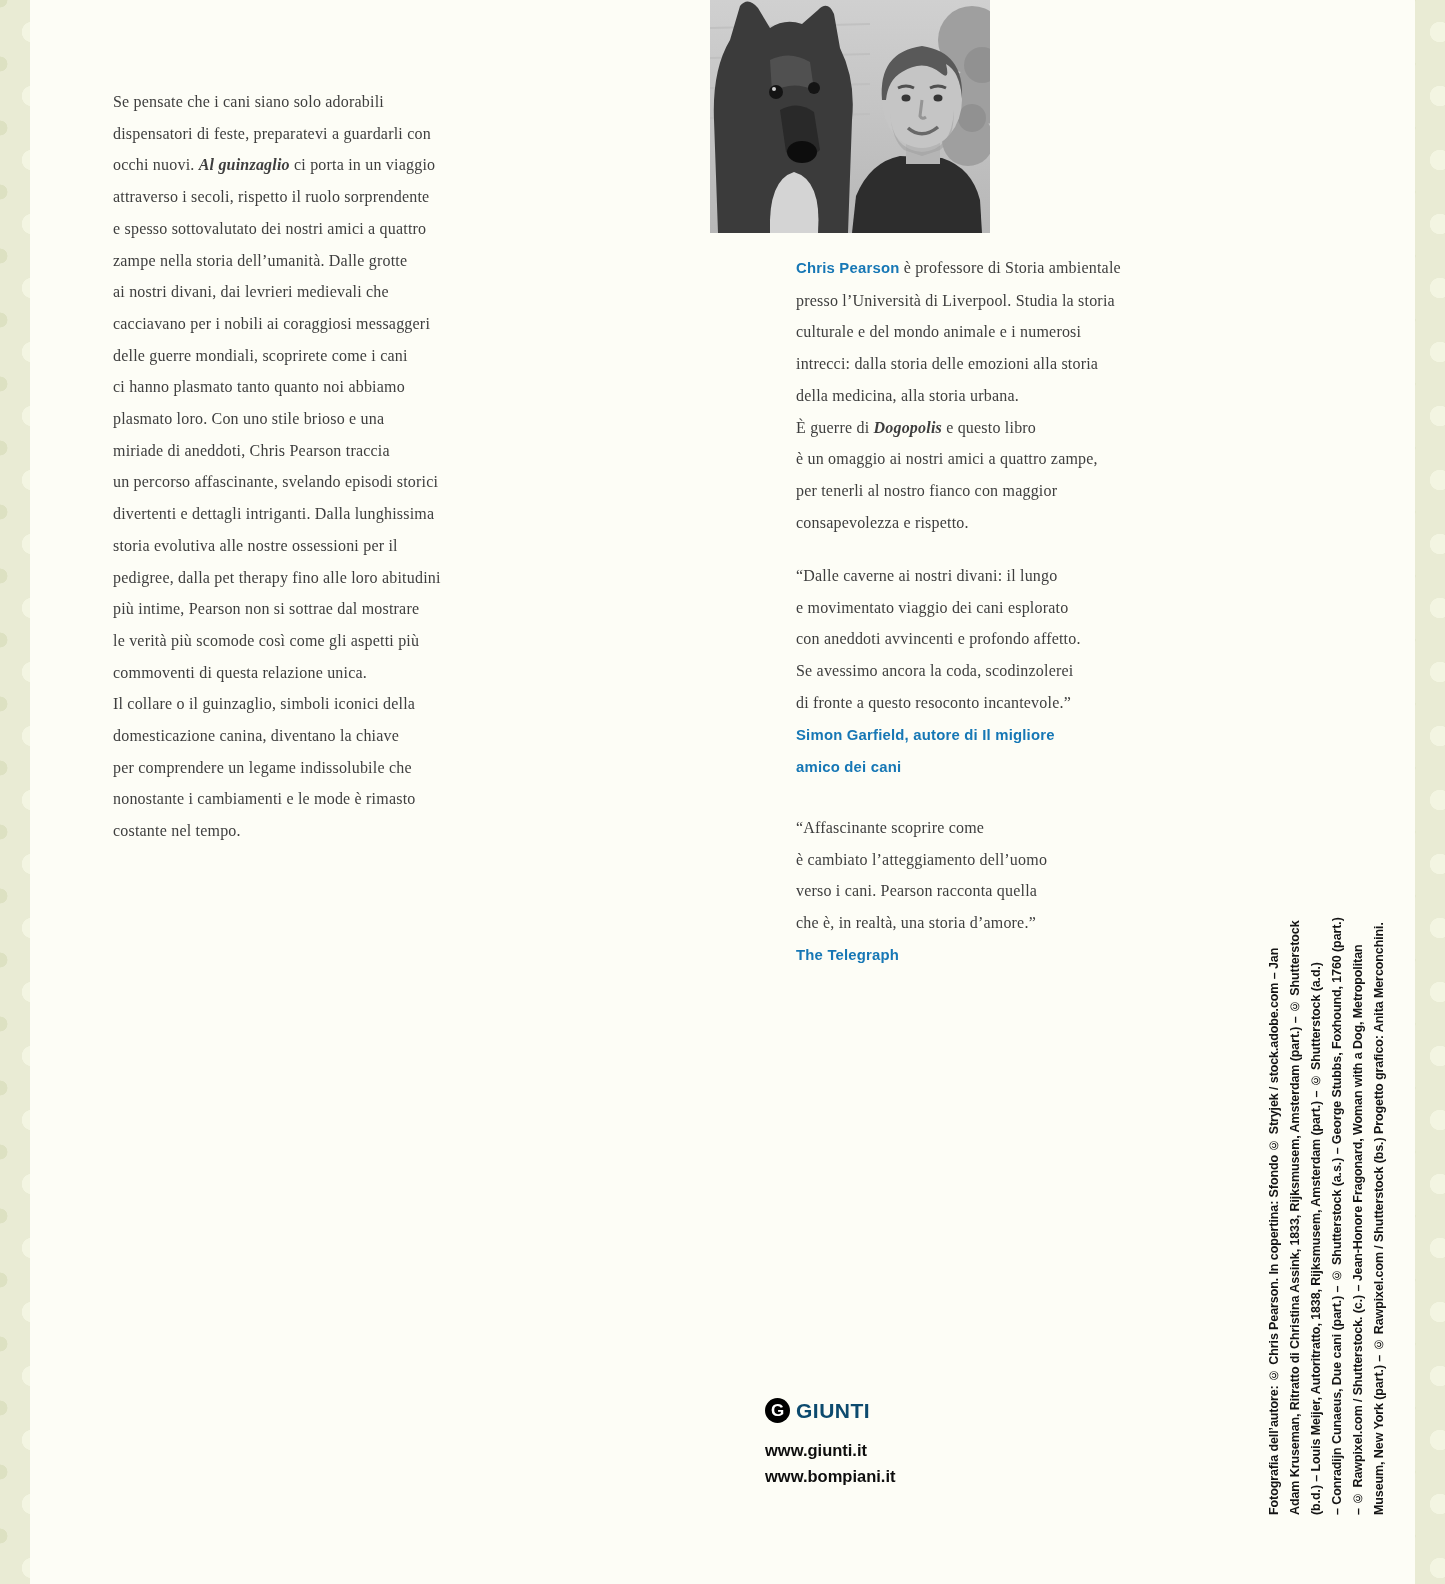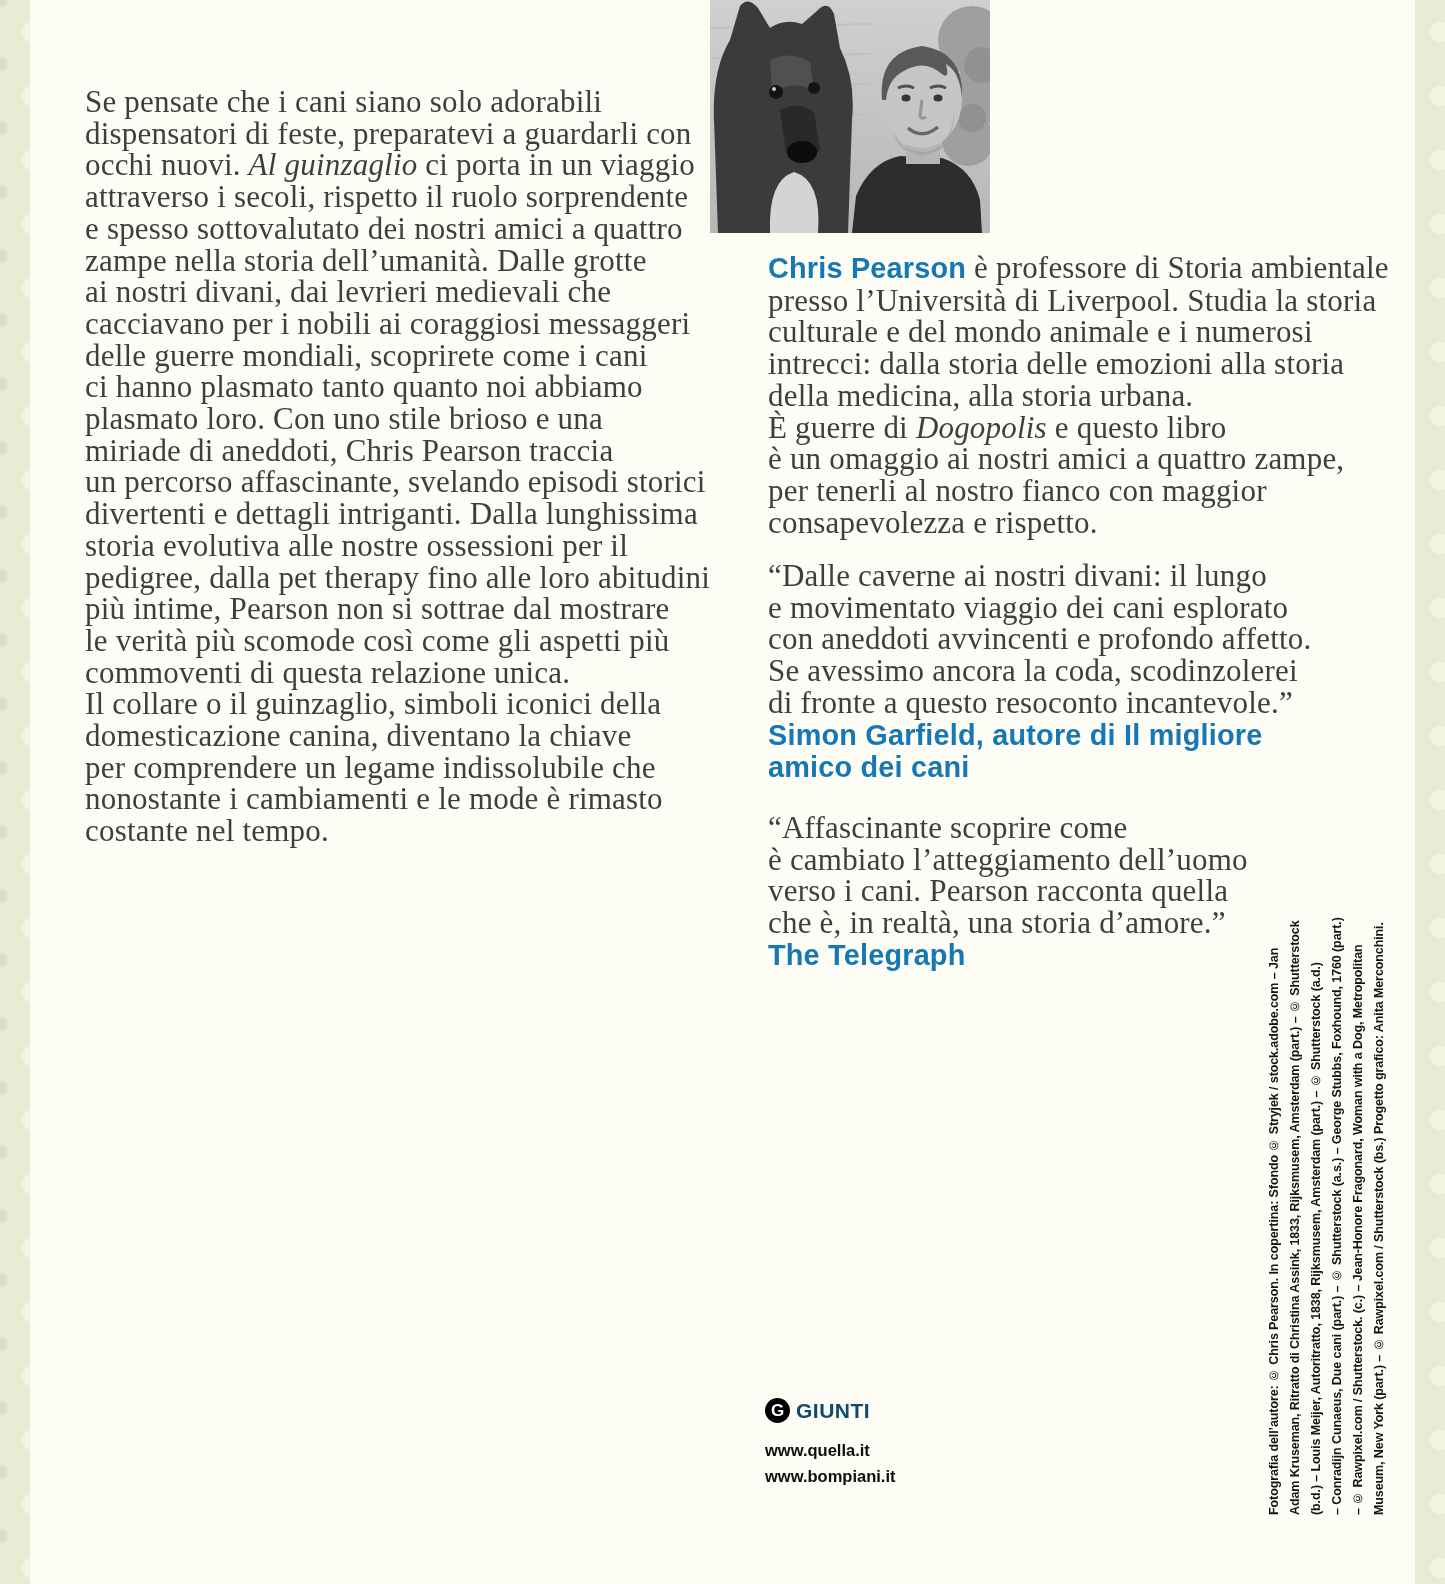--- a/index.html
+++ b/index.html
@@ -16,25 +16,26 @@
       radial-gradient(circle, #dde1c2 16%, transparent 17%);
     background-size:64px 64px,64px 64px;
     background-position:0 0,32px 32px;
   }
   .panel{
     position:absolute;top:0;bottom:0;left:30px;right:30px;
     background:#fdfdf6;
   }
   .serif-block{
     position:absolute;
-    font-size:31px;line-height:31.7px;color:var(--ink);
+    font-size:16px;line-height:31.7px;color:var(--ink);
     letter-spacing:0.2px;
+    margin-left:28px;
   }
   .tline{white-space:nowrap;}
-  .seg-italic{font-style:italic;}
+  .seg-italic{font-style:italic;font-weight:bold;}
   .seg-accent{
     font-family:"Liberation Sans",sans-serif;font-weight:700;
     color:var(--blue);font-size:0.93em;font-style:normal;
   }
   .seg-accent-italic{
     font-family:"Liberation Sans",sans-serif;font-weight:700;
     color:var(--blue);font-size:0.93em;
   }
   .left-col{left:85px;top:86px;width:600px;}
   .photo{
@@ -172,21 +173,21 @@
     <div class="tline"><span>che è, in realtà, una storia d’amore.”</span></div>
     <div class="tline"><span class="seg-accent-italic">The Telegraph</span></div>
   </div>
 
 <div class="publisher">
   <div class="logo-row">
     <span class="g-circle">G</span>
     <span class="logo-text">GIUNTI</span>
   </div>
   <div class="urls">
-    <div>www.quella.it</div>
+    <div>www.giunti.it</div>
     <div>www.bompiani.it</div>
   </div>
 </div>
 
 <div class="credits">
     <div class="credit-line">Fotografia dell’autore: © Chris Pearson. In copertina: Sfondo © Stryjek / stock.adobe.com – Jan</div>
     <div class="credit-line">Adam Kruseman, Ritratto di Christina Assink, 1833, Rijksmusem, Amsterdam (part.) – © Shutterstock</div>
     <div class="credit-line">(b.d.) – Louis Meijer, Autoritratto, 1838, Rijksmusem, Amsterdam (part.) – © Shutterstock (a.d.)</div>
     <div class="credit-line">– Conradijn Cunaeus, Due cani (part.) – © Shutterstock (a.s.) – George Stubbs, Foxhound, 1760 (part.)</div>
     <div class="credit-line">– © Rawpixel.com / Shutterstock. (c.) – Jean-Honore Fragonard, Woman with a Dog, Metropolitan</div>

